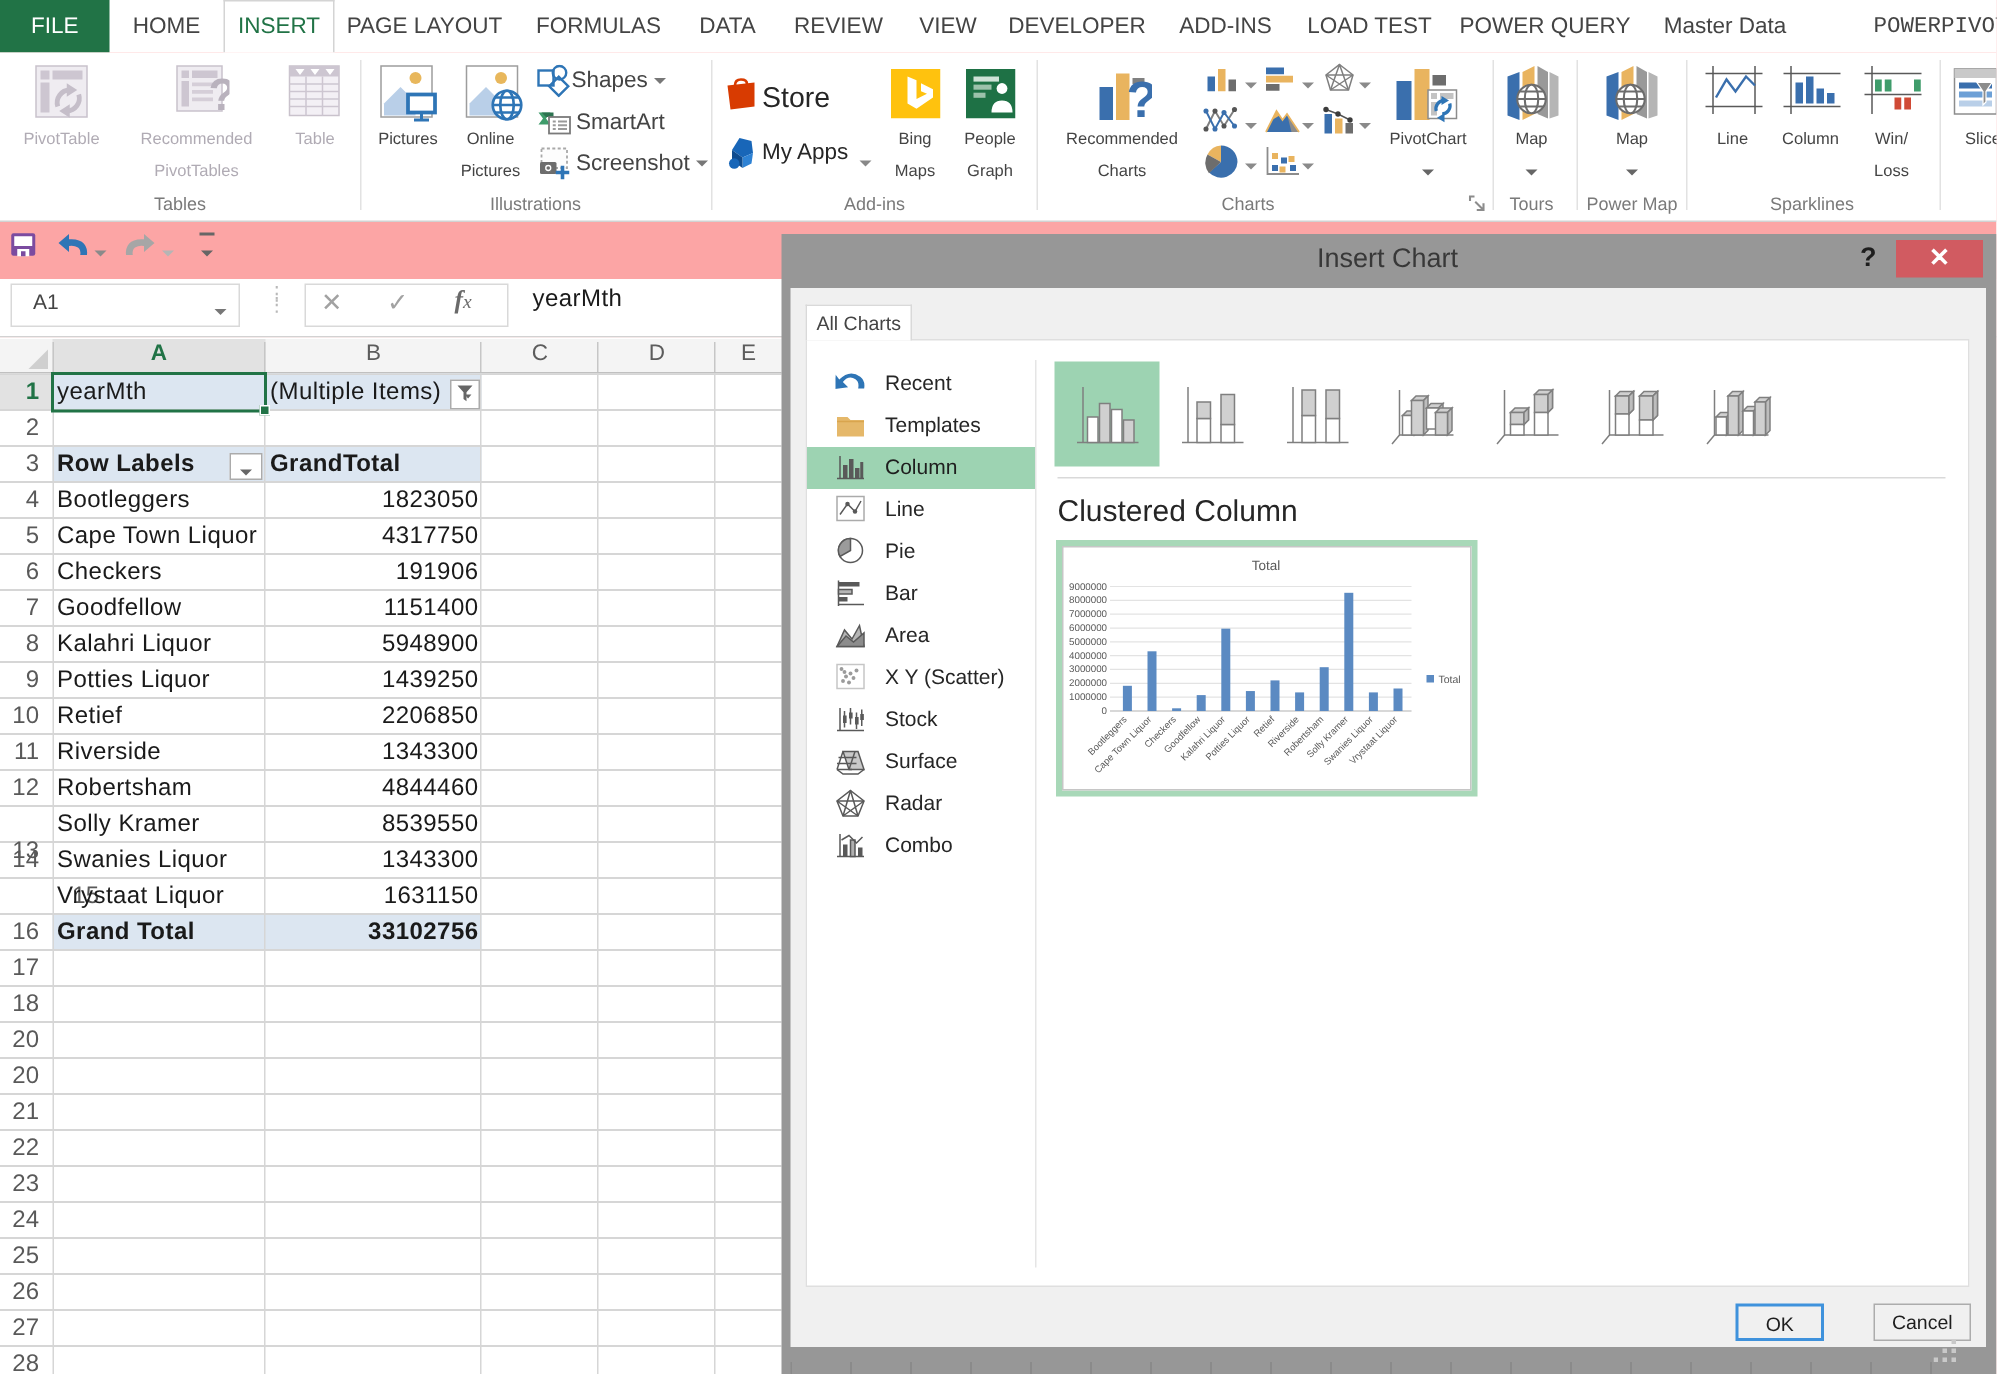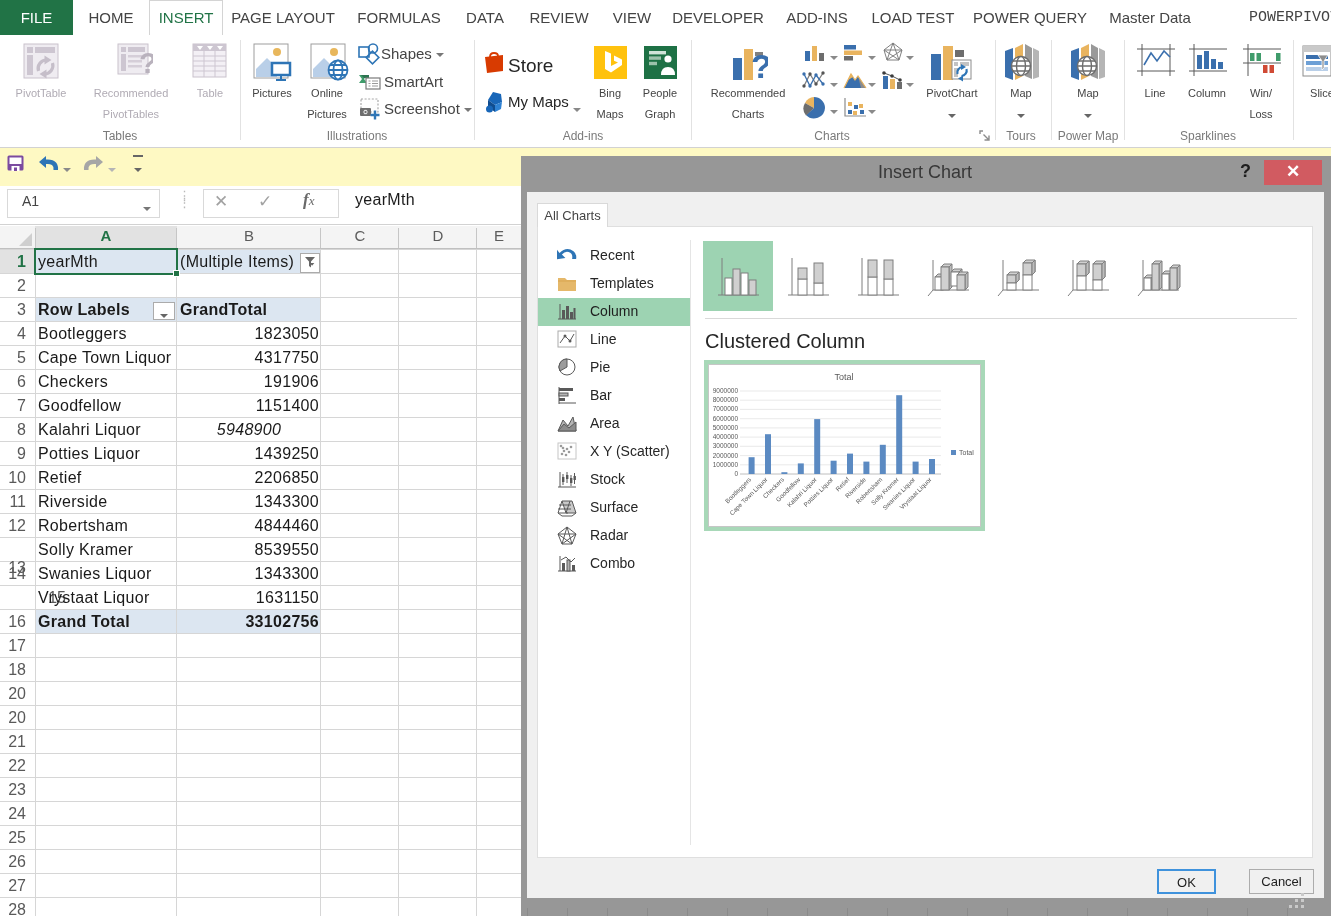--- a/index.html
+++ b/index.html
@@ -1,18 +1,18 @@
 <!DOCTYPE html>
 <html><head>
 <meta charset="utf-8">
 <style>
   html,body{margin:0;padding:0;}
   body{width:1331px;height:916px;overflow:hidden;font-family:"Liberation Sans",sans-serif;background:#fff;}
   .abs{position:absolute;}
-  #stage{position:relative;width:1331px;height:916px;background:#fef9c3;}
+  #stage{position:relative;width:1331px;height:916px;background:#fca5a5;}
   .tab{position:absolute;top:0;height:35px;line-height:35px;font-size:15px;color:#444;transform:translateX(-50%);white-space:nowrap;}
   .vsep{position:absolute;top:40px;height:100px;width:1px;background:#e2e2e2;}
   .glabel{position:absolute;top:94px;font-size:12px;color:#7a7a7a;transform:translateX(-50%);white-space:nowrap;}
   .btxt{position:absolute;font-size:11px;color:#444;transform:translateX(-50%);white-space:nowrap;}
   .gtxt{color:#b0abb4;}
   .caret{display:inline-block;width:0;height:0;border-left:4px solid transparent;border-right:4px solid transparent;border-top:4px solid #777;vertical-align:middle;}
   .cell{position:absolute;font-size:16px;letter-spacing:0.3px;color:#1a1a1a;white-space:nowrap;}
 </style>
 </head>
 <body>
@@ -136,21 +136,21 @@
     <path d="M1 7 L19 5 L19 21 L3 23 Z" fill="#d83b01"></path>
     <path d="M6 7 q0-4 4-4 q4 0 4 3" stroke="#d83b01" stroke-width="1.8" fill="none"></path>
   </svg>
   <div class="abs" style="left:508px;top:20px;font-size:19px;color:#262626;">Store</div>
   <svg class="abs" style="left:485px;top:56px;" width="20" height="22" viewBox="0 0 20 22">
     <path d="M8 1 L16 3 L17 11 L10 14 L3 9 Z" fill="#1866b8"></path>
     <path d="M10 14 L17 11 L16 18 L10 21 Z" fill="#2e82d4"></path>
     <path d="M3 9 L10 14 L10 21 L3 16 Z" fill="#0f4c8f"></path>
     <circle cx="4.5" cy="18" r="3.5" fill="#1866b8"></circle>
   </svg>
-  <div class="abs" style="left:508px;top:58px;font-size:15px;color:#262626;">My Maps</div>
+  <div class="abs" style="left:508px;top:58px;font-size:15px;color:#262626;">My Apps</div>
   <div class="abs" style="left:573px;top:65px;"><span class="caret" style="border-top-color:#888;"></span></div>
   <svg class="abs" style="left:594px;top:11px;" width="33" height="33" viewBox="0 0 33 33">
     <rect width="33" height="33" fill="#ffc20e"></rect>
     <path d="M11 5 L17 7.5 L17 20 L24 16.5 L20 14.8 L20 9.5 L28 13.5 L28 19 L17 26.5 L11 23 Z" fill="#fff"></path>
   </svg>
   <div class="btxt" style="left:610px;top:52px;">Bing</div>
   <div class="btxt" style="left:610px;top:73px;">Maps</div>
   <svg class="abs" style="left:644px;top:11px;" width="33" height="33" viewBox="0 0 33 33">
     <rect width="33" height="33" fill="#1e7145"></rect>
     <rect x="5" y="5" width="17" height="3.4" fill="#cfe3d7"></rect>
@@ -436,21 +436,21 @@
     <div class="cell" style="left:180px;top:72px;width:139px;height:24px;line-height:26px;font-weight:bold;">GrandTotal</div>
     <div class="cell" style="left:38px;top:96px;width:139px;height:24px;line-height:26px;">Bootleggers</div>
     <div class="cell" style="left:179px;top:96px;width:140px;height:24px;line-height:26px;text-align:right;">1823050</div>
     <div class="cell" style="left:38px;top:120px;width:139px;height:24px;line-height:26px;">Cape Town Liquor</div>
     <div class="cell" style="left:179px;top:120px;width:140px;height:24px;line-height:26px;text-align:right;">4317750</div>
     <div class="cell" style="left:38px;top:144px;width:139px;height:24px;line-height:26px;">Checkers</div>
     <div class="cell" style="left:179px;top:144px;width:140px;height:24px;line-height:26px;text-align:right;">191906</div>
     <div class="cell" style="left:38px;top:168px;width:139px;height:24px;line-height:26px;">Goodfellow</div>
     <div class="cell" style="left:179px;top:168px;width:140px;height:24px;line-height:26px;text-align:right;">1151400</div>
     <div class="cell" style="left:38px;top:192px;width:139px;height:24px;line-height:26px;">Kalahri Liquor</div>
-    <div class="cell" style="left:179px;top:192px;width:140px;height:24px;line-height:26px;text-align:center;font-style:italic;">5948900</div>
+    <div class="cell" style="left:179px;top:192px;width:140px;height:24px;line-height:26px;text-align:right;">5948900</div>
     <div class="cell" style="left:38px;top:216px;width:139px;height:24px;line-height:26px;">Potties Liquor</div>
     <div class="cell" style="left:179px;top:216px;width:140px;height:24px;line-height:26px;text-align:right;">1439250</div>
     <div class="cell" style="left:38px;top:240px;width:139px;height:24px;line-height:26px;">Retief</div>
     <div class="cell" style="left:179px;top:240px;width:140px;height:24px;line-height:26px;text-align:right;">2206850</div>
     <div class="cell" style="left:38px;top:264px;width:139px;height:24px;line-height:26px;">Riverside</div>
     <div class="cell" style="left:179px;top:264px;width:140px;height:24px;line-height:26px;text-align:right;">1343300</div>
     <div class="cell" style="left:38px;top:288px;width:139px;height:24px;line-height:26px;">Robertsham</div>
     <div class="cell" style="left:179px;top:288px;width:140px;height:24px;line-height:26px;text-align:right;">4844460</div>
     <div class="cell" style="left:38px;top:312px;width:139px;height:24px;line-height:26px;">Solly Kramer</div>
     <div class="cell" style="left:179px;top:312px;width:140px;height:24px;line-height:26px;text-align:right;">8539550</div>

